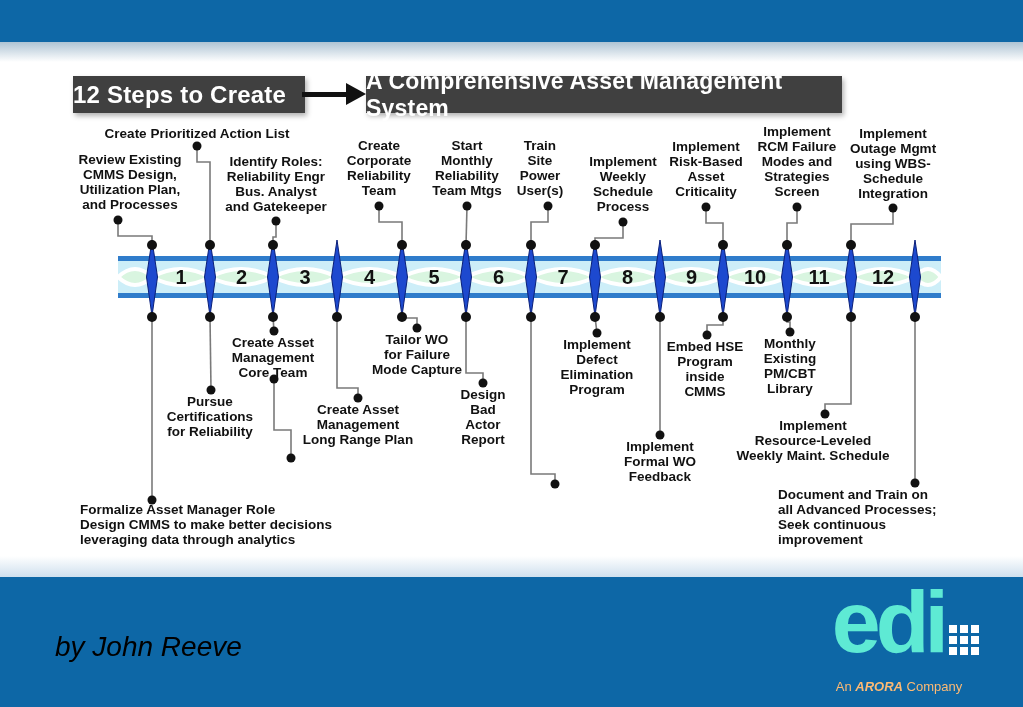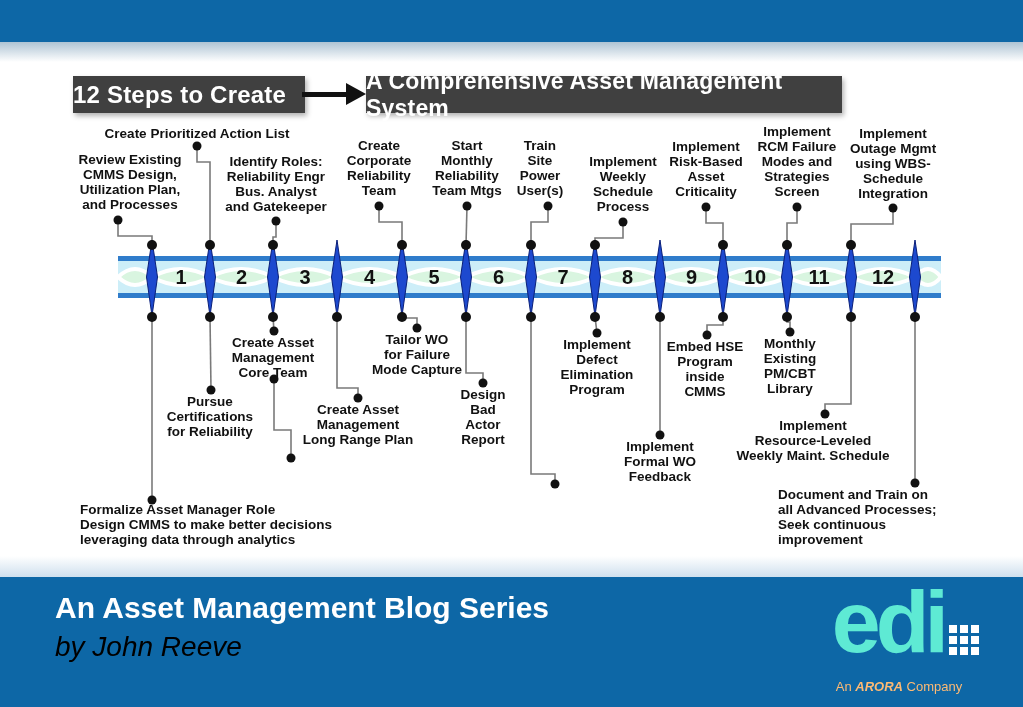--- a/index.html
+++ b/index.html
@@ -280,21 +280,20 @@
 all Advanced Processes;
 Seek continuous
 improvement</div>
       <div class="lbl left" style="top: 502px; left: 80px;">Formalize Asset Manager Role
 Design CMMS to make better decisions
 leveraging data through analytics</div>
     </div>
 
   <div class="footer-fade"></div>
   <div class="footer">
-    <div class="footer-title">An Asset Management Blog Series</div>
     <div class="footer-byline">by John Reeve</div>
     <div class="logo">
       <div class="logo-row">
         <span class="edi">edi</span>
         <div class="logo-grid">
           <span></span>
             <span></span>
             <span></span>
             <span></span>
             <span></span>

